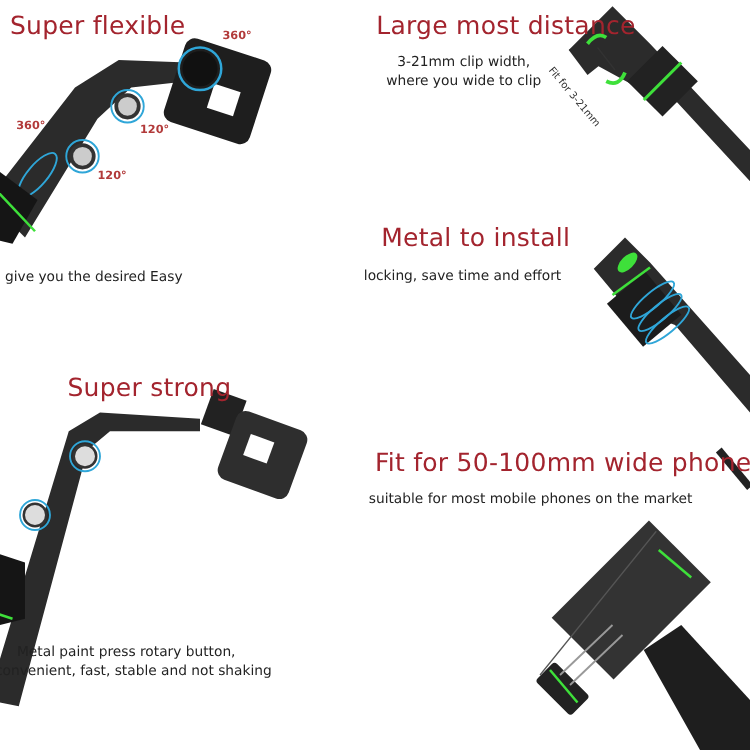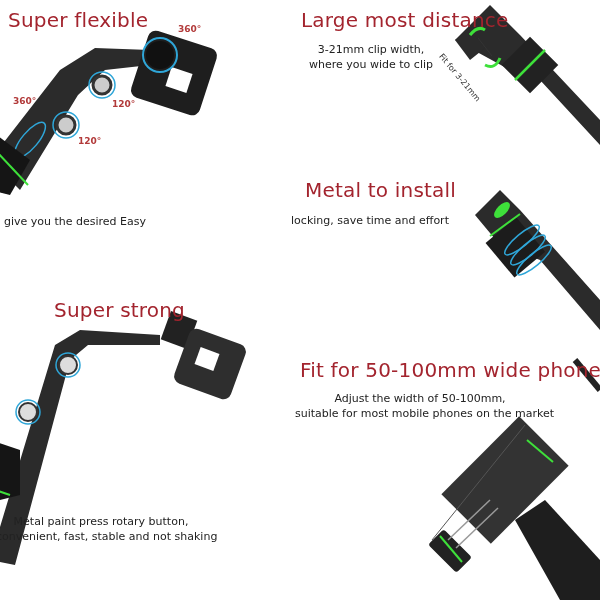--- a/index.html
+++ b/index.html
@@ -107,16 +107,15 @@
   <div class="title" style="left:11px;top:298px;margin-left:43px;">Super strong</div>
   <div class="desc" style="left:-4px;top:514px;width:210px;">
     <div>Metal paint press rotary button,</div>
     <div>convenient, fast, stable and not shaking</div>
   </div>
 </div>
 
 <div>
   <div class="title" style="left:300px;top:358px;">Fit for 50-100mm wide phones</div>
   <div class="desc" style="left:295px;top:391px;width:250px;">
-    <div>Adjust the width of 50-100mm,</div>
     <div>suitable for most mobile phones on the market</div>
   </div>
 </div>
 
 </body></html>

